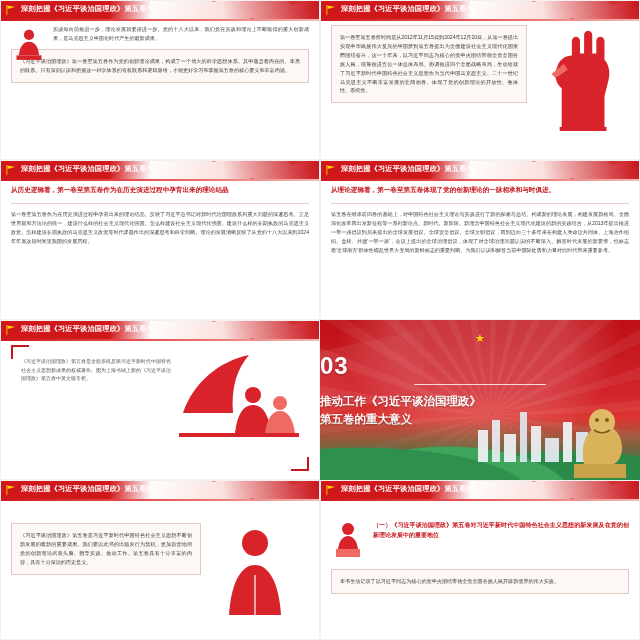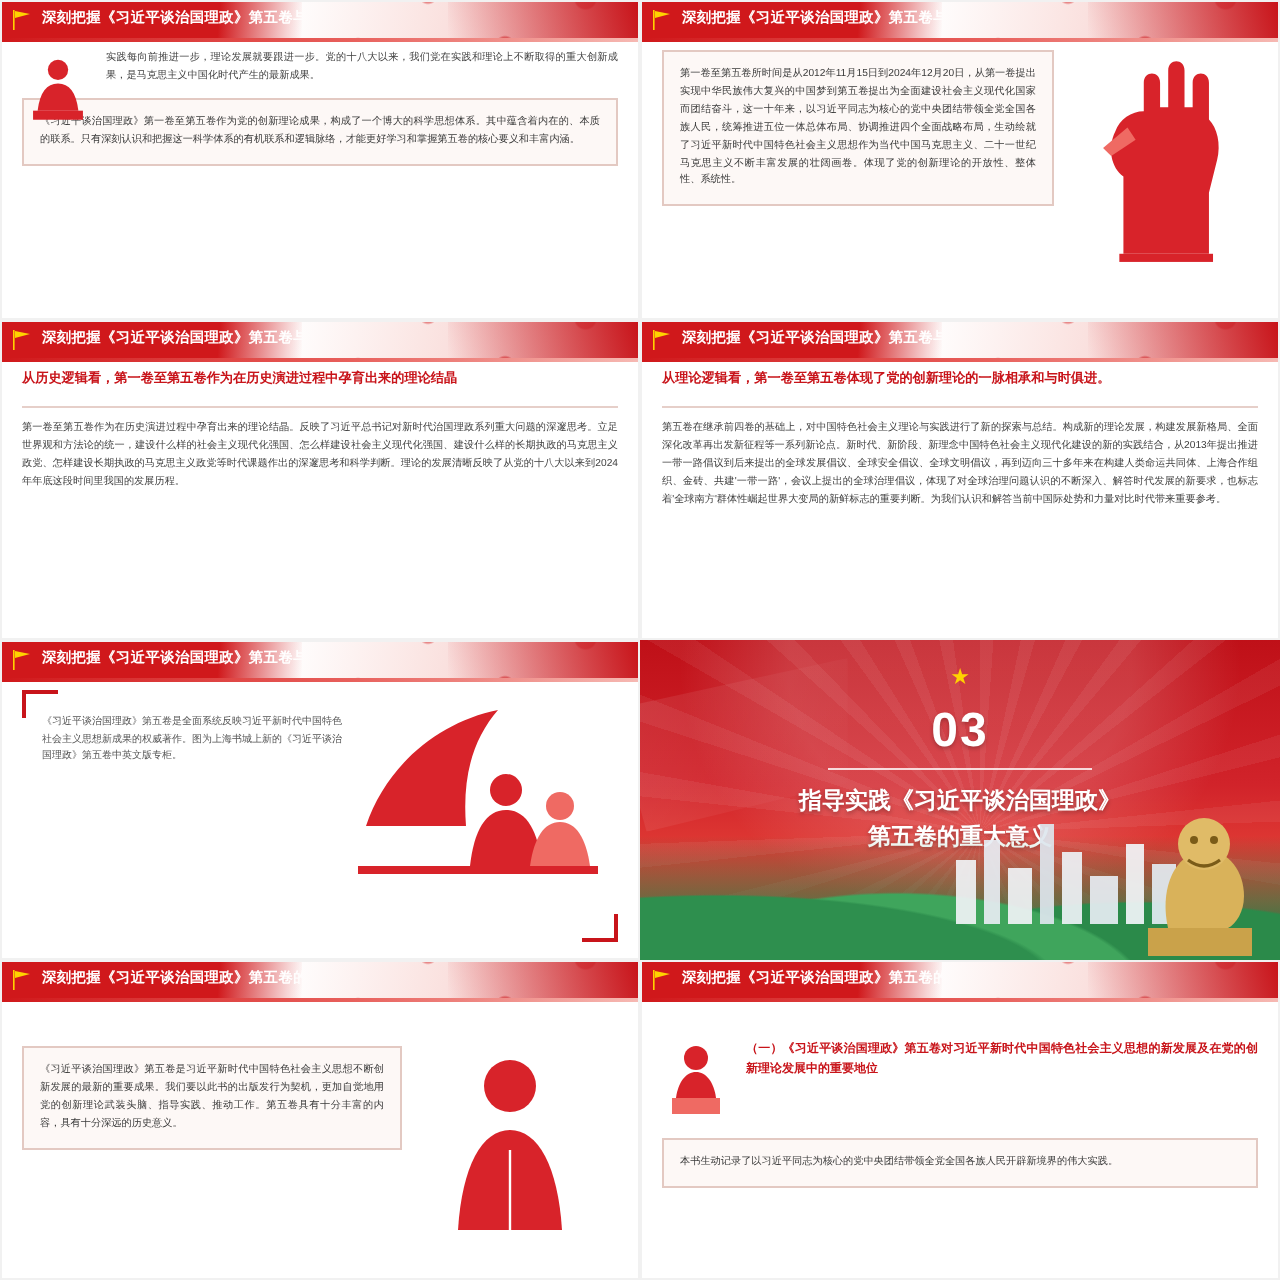--- a/index.html
+++ b/index.html
@@ -114,21 +114,21 @@
       radial-gradient(ellipse at 78% 125%, #2b8a4a 0 40%, transparent 41%),
       linear-gradient(180deg, rgba(255,255,255,0) 0%, #1f7a42 85%);
   }
   .cover .city{
     position:absolute;right:18px;bottom:18px;width:150px;height:58px;
   }
   .cover .lion{
     position:absolute;right:4px;bottom:0;width:72px;height:86px;
   }
   .cover .numbox{
-    position:absolute;left:0;right:0;top:34px;text-align:center;
+    position:absolute;left:0;right:0;top:34px;
   }
   .cover .num{
     font-size:24px;font-weight:bold;color:#ffffff;line-height:1;
     letter-spacing:1px;
     text-shadow:0 1px 2px rgba(0,0,0,.25);
   }
   .cover .numline{
     width:132px;height:1px;background:rgba(255,255,255,.8);
     margin:6px auto 8px auto;
   }
@@ -282,21 +282,21 @@
   <div class="slide" style="padding:0;border:none;">
     <div class="cover">
       <div class="sky"></div>
       <div class="rays"></div>
       <div class="banner"></div>
       <div class="star">★</div>
 
       <div class="numbox">
         <div class="num">03</div>
         <div class="numline"></div>
-        <div class="ctitle">指导实践《习近平谈治国理政》</div>
+        <div class="ctitle">推动工作《习近平谈治国理政》</div>
         <div class="ctitle">第五卷的重大意义</div>
       </div>
 
       <div class="hills"></div>
 
       <svg class="city" viewBox="0 0 150 58">
         <rect x="6" y="26" width="10" height="32" fill="#f0f3f6" opacity=".92"></rect>
         <rect x="20" y="16" width="8" height="42" fill="#e7edf3" opacity=".92"></rect>
         <rect x="32" y="30" width="12" height="28" fill="#f0f3f6" opacity=".92"></rect>
         <rect x="48" y="8" width="7" height="50" fill="#dde6ee" opacity=".92"></rect>

